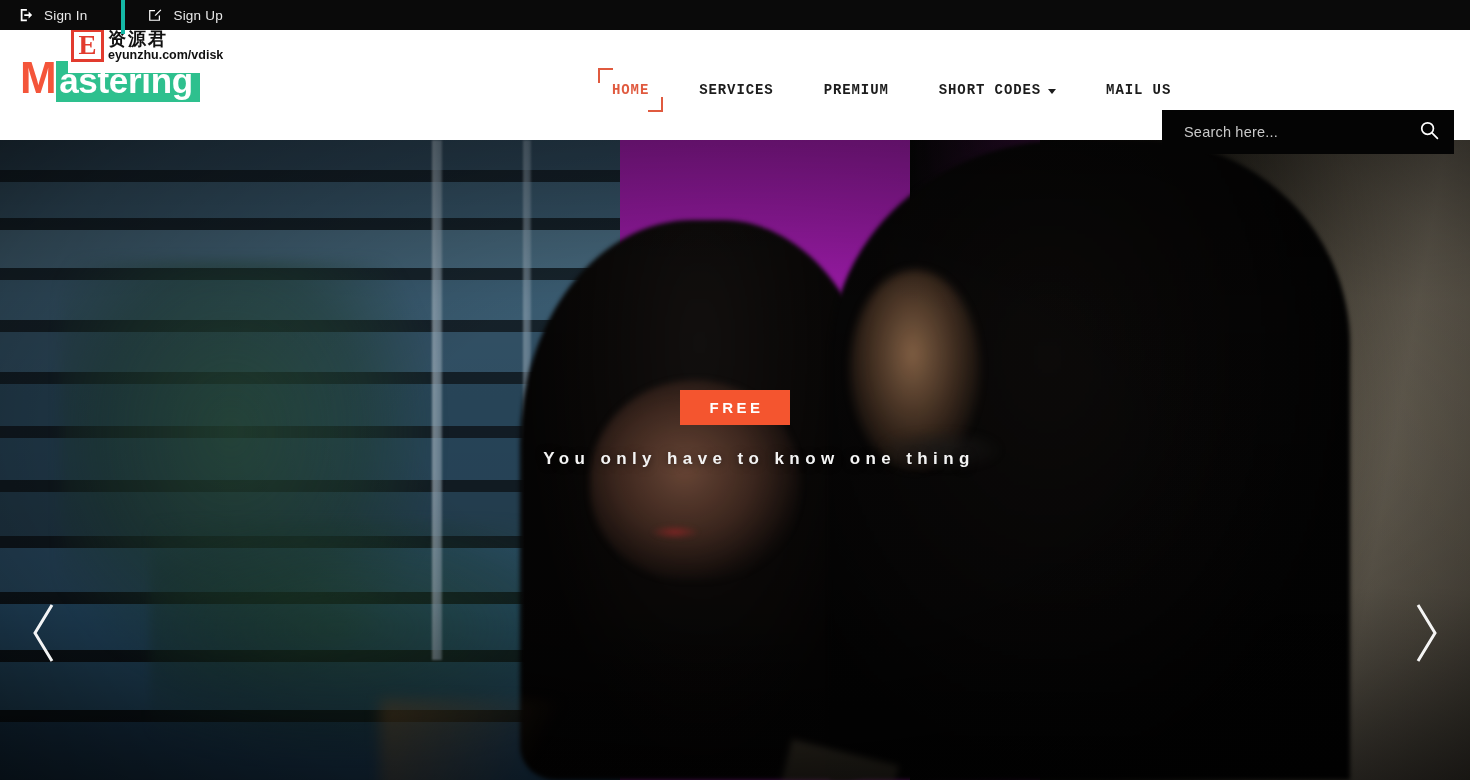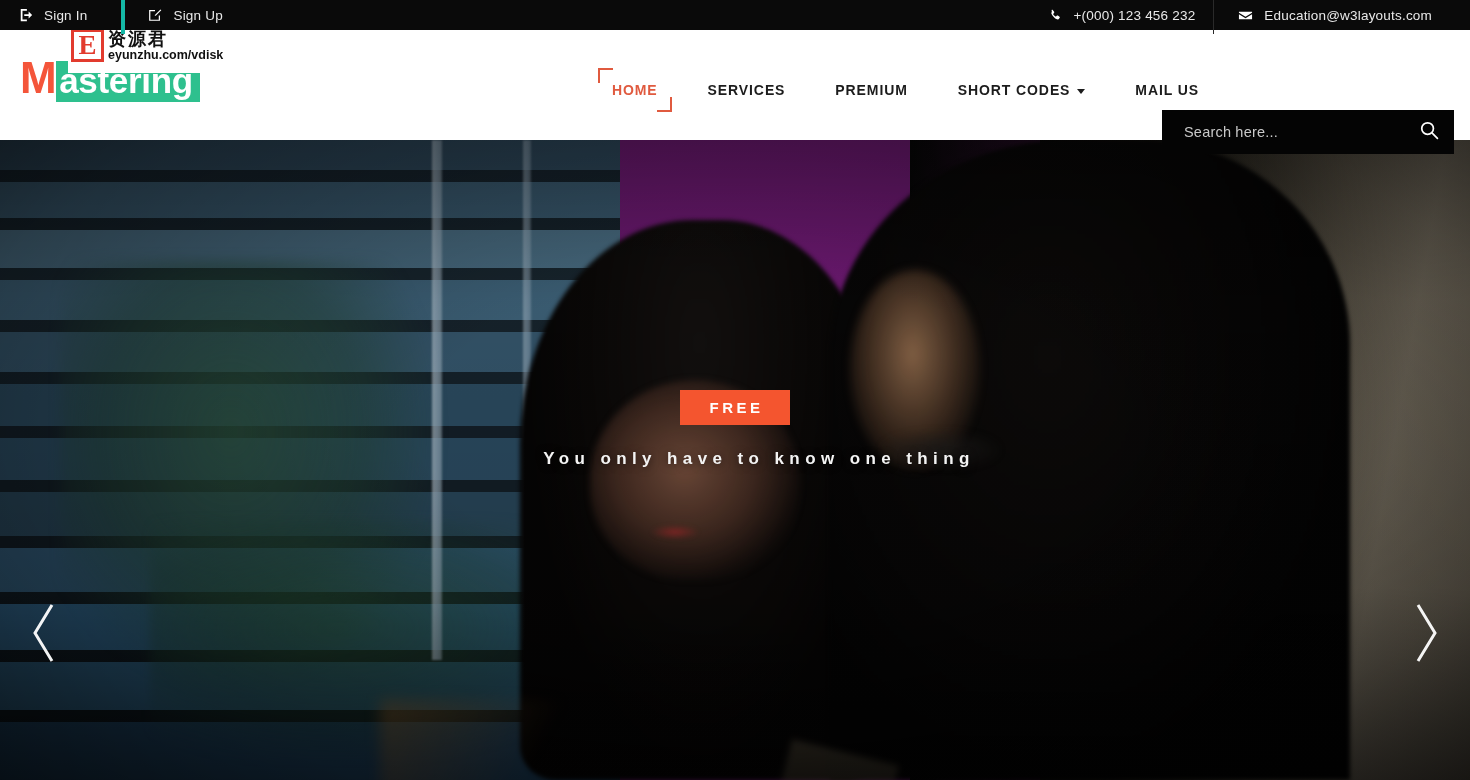--- a/index.html
+++ b/index.html
@@ -108,20 +108,21 @@
     font-size: 14px;
     font-weight: bold;
     letter-spacing: .9px;
     padding: 0 0 0 0;
     margin-right: 50px;
     white-space: nowrap;
     cursor: pointer;
     display: flex;
     align-items: center;
     gap: 7px;
+    font-family: Liberation Mono, monospace;
   }
   .nav-item:last-child { margin-right: 0; }
   .nav-item.active { color: #e05a3f; }
   .nav-item.active::before,
   .nav-item.active::after {
     content: "";
     position: absolute;
     width: 13px; height: 13px;
   }
   .nav-item.active::before {
@@ -173,21 +174,21 @@
     cursor: pointer;
     color: #ffffff;
   }
 
   
   .hero {
     position: absolute;
     left: 0; top: 140px;
     width: 1470px; height: 640px;
     overflow: hidden;
-    background: #701a75;
+    background: #a21caf;
   }
   .hero-photo { position: absolute; inset: 0; }
 
   
   .bg-window {
     position: absolute;
     left: 0; top: 0; width: 620px; height: 640px;
     background:
       linear-gradient(180deg,
         #2f4a5e 0px, #2f4a5e 30px,
@@ -382,38 +383,20 @@
         <span class="tb-icon">
           <svg width="14" height="14" viewBox="0 0 16 16" fill="none" stroke="currentColor" stroke-width="1.4">
             <path d="M13 8.5V14H2V3h6"></path>
             <path d="M14.2 1.6l1 1-6 6-1.6.6.6-1.6 6-6z" fill="currentColor" stroke="none"></path>
           </svg>
         </span>
         <span>Sign Up</span>
       </a>
     </div>
 
-    <div class="topbar-right">
-      <a class="tb-item">
-        <span class="tb-icon">
-          <svg width="13" height="13" viewBox="0 0 16 16" fill="currentColor">
-            <path d="M3.2 1.4c.5-.5 1.2-.4 1.6.1l1.5 2c.3.4.3 1-.1 1.4l-.9.9c-.2.2-.2.4-.1.6.5 1 1.8 2.3 2.8 2.8.2.1.4.1.6-.1l.9-.9c.4-.4 1-.4 1.4-.1l2 1.5c.5.4.6 1.1.1 1.6l-1 1c-.6.6-1.5.8-2.3.5C7 11.6 4.4 9 3 5.9c-.3-.8-.1-1.7.5-2.3l-.3-2.2z"></path>
-          </svg>
-        </span>
-        <span>+(000) 123 456 232</span>
-      </a>
-      <a class="tb-item">
-        <span class="tb-icon">
-          <svg width="15" height="15" viewBox="0 0 16 16" fill="currentColor">
-            <path d="M1 4h14v1l-7 4.2L1 5V4zm0 2.6l7 4.2 7-4.2V12H1V6.6z"></path>
-          </svg>
-        </span>
-        <span>Education@w3layouts.com</span>
-      </a>
-    </div>
   </div>
 
   <div class="header">
 
     <a class="logo">
       <span class="logo-m">M</span>
         <span class="logo-rest">astering</span>
     </a>
 
     <nav class="nav">

